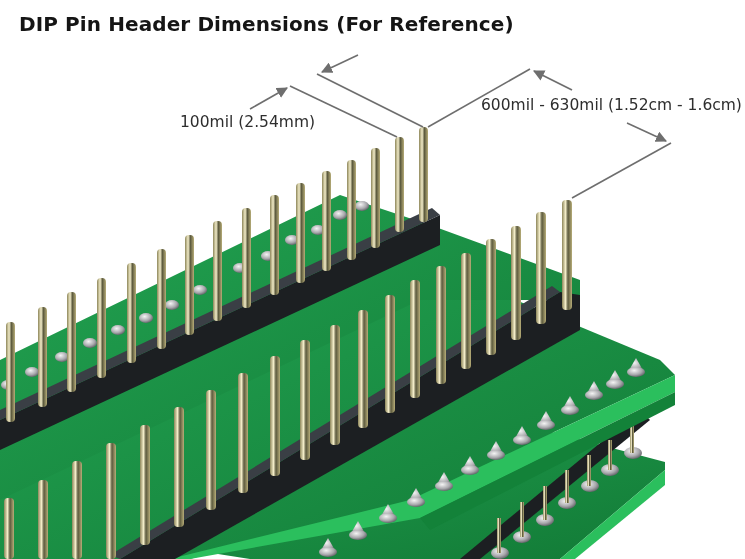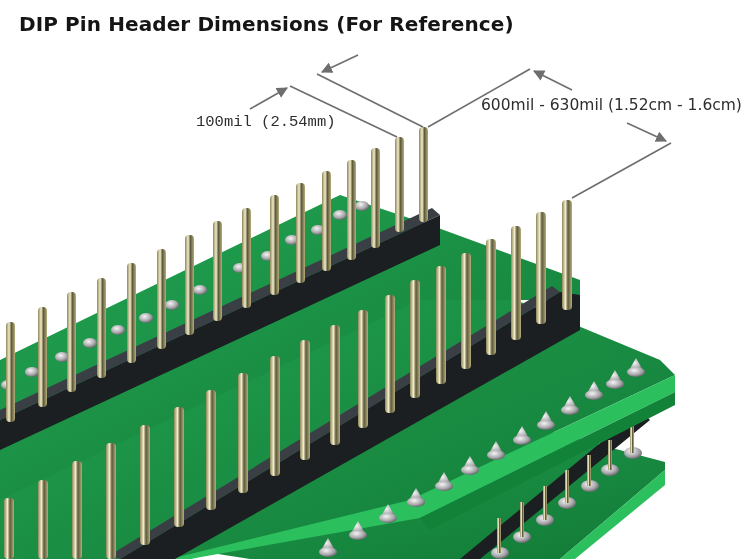--- a/index.html
+++ b/index.html
@@ -2,21 +2,21 @@
 <html><head>
 <meta charset="utf-8">
 <style>
   html, body { margin: 0; padding: 0; background: #ffffff; }
   body { width: 745px; height: 559px; overflow: hidden; position: relative;
          font-family: "DejaVu Sans", "Liberation Sans", sans-serif; }
   .stage { position: absolute; left: 0; top: 0; width: 745px; height: 559px; }
   .title { position: absolute; left: 19px; top: 12px; font-size: 20px; color: #151515;
            letter-spacing: 0.1px; white-space: nowrap; font-weight: bold; }
   .label { position: absolute; font-size: 15.5px; color: #2e2e2e; white-space: nowrap; }
-  .label-pitch { left: 196px; top: 113px; font-family: Liberation Mono, monospace; }
+  .label-pitch { left: 180px; top: 113px; }
   .label-width { left: 481px; top: 96px; }
   svg { position: absolute; left: 0; top: 0; }
 </style>
 </head>
 <body>
 
 <div class="stage">
 
   <svg width="745" height="559" viewBox="0 0 745 559">
     <defs>

